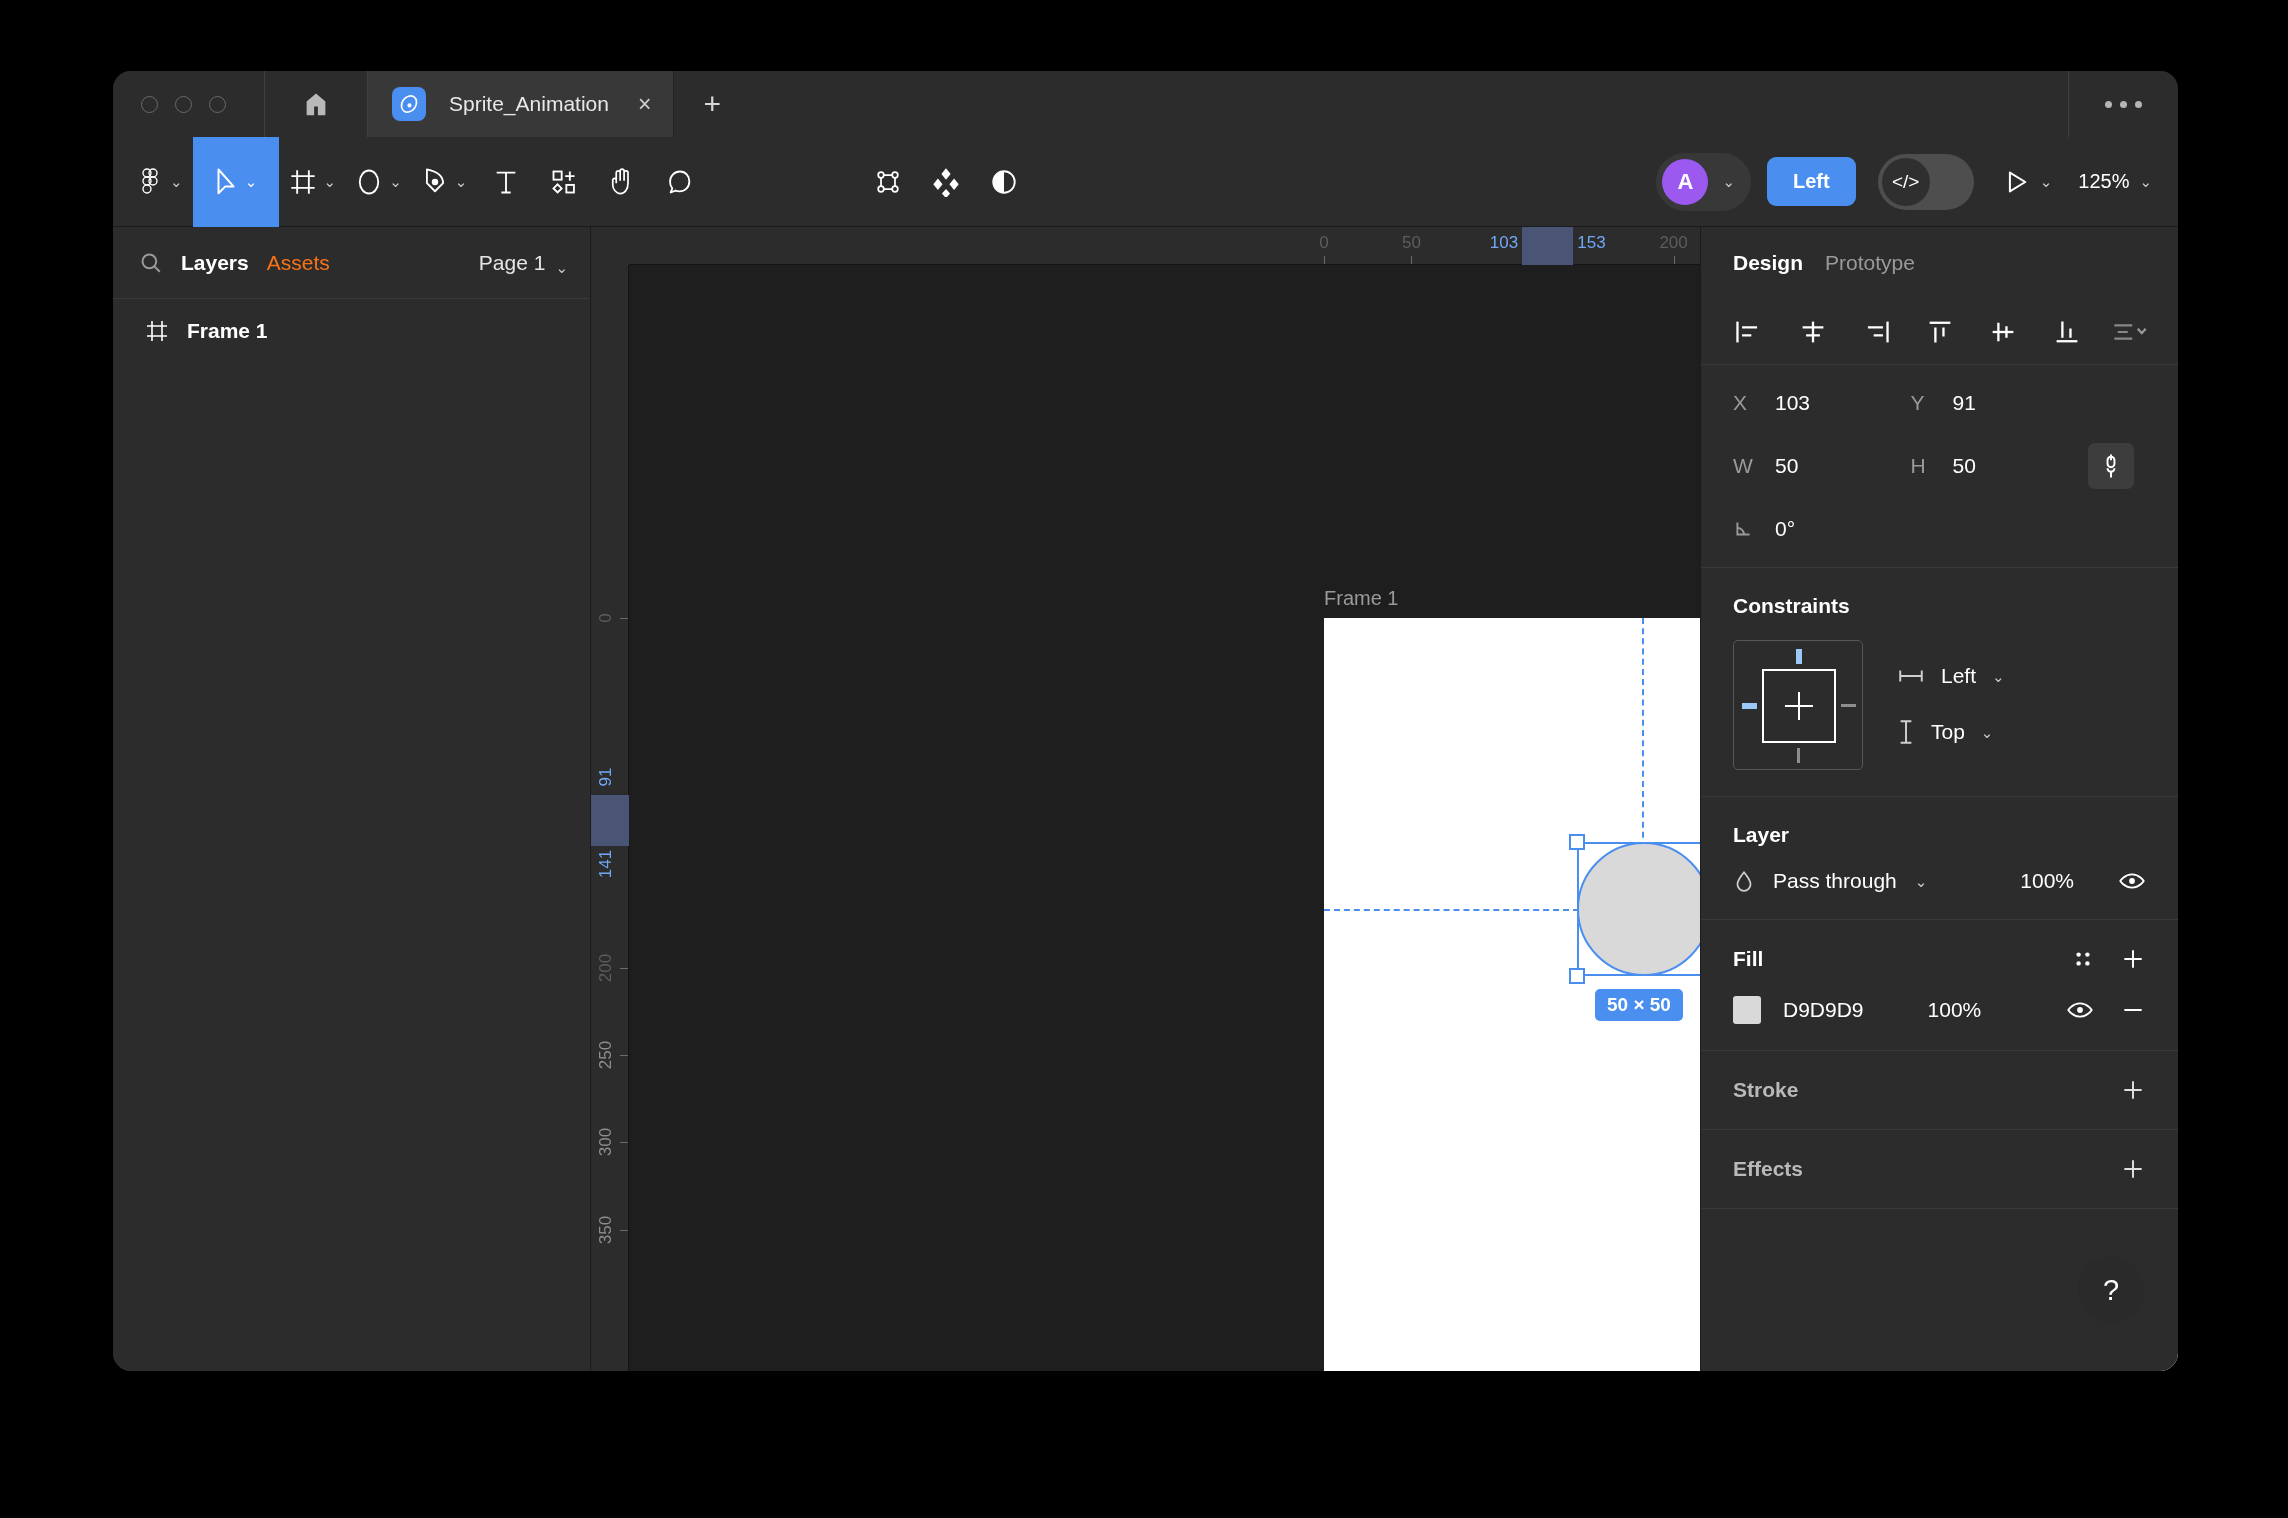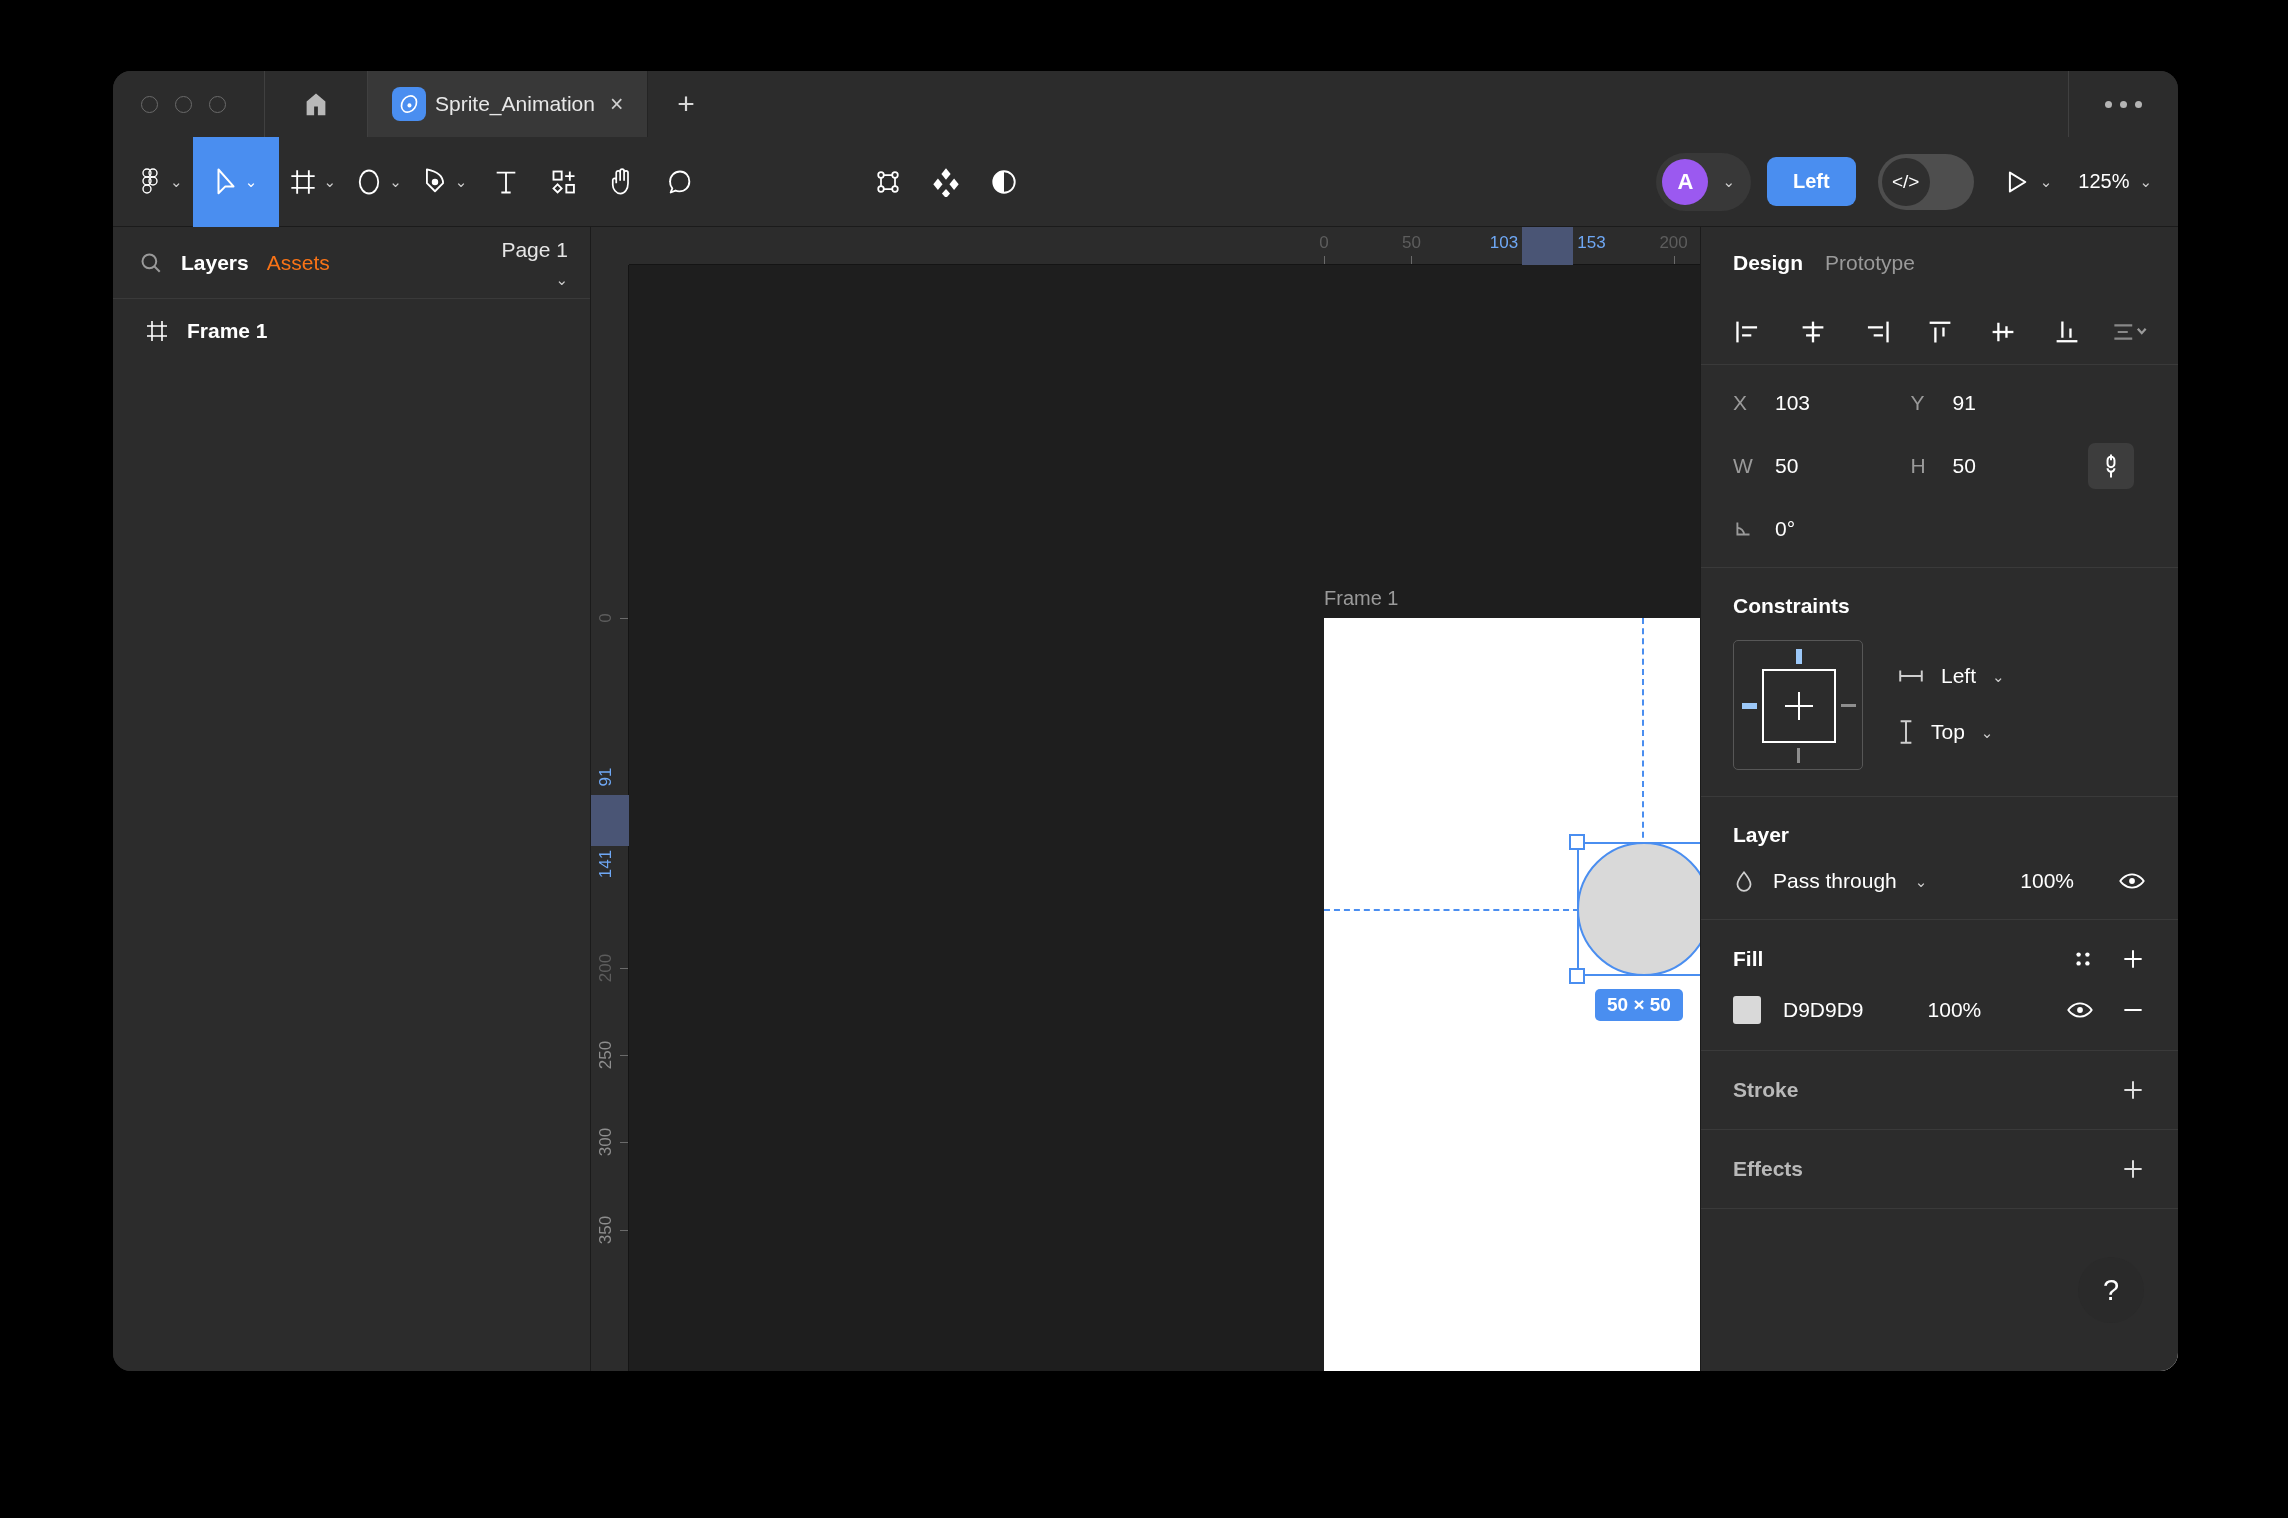--- a/index.html
+++ b/index.html
@@ -30,21 +30,21 @@
     gap: 17px; padding-left: 28px;
     border-right: 1px solid #404040;
   }
   .dot { width: 17px; height: 17px; border-radius: 50%;
          border: 1.5px solid #6a6a6a; background: transparent; }
   .home-btn {
     width: 103px; display: flex; align-items: center; justify-content: center;
     border-right: 1px solid #404040;
   }
   .tab {
-    display: flex; align-items: center; gap: 9px;
+    display: flex; align-items: center; gap: 23px;
     padding: 0 22px 0 24px;
     background: #383838;
     border-right: 1px solid #242424;
     min-width: 280px;
   }
   .tab-icon {
     width: 34px; height: 34px; border-radius: 8px; background: #4a8ef0;
     display: flex; align-items: center; justify-content: center; flex: none;
   }
   .tab-title { color: #e8e8e8; font-size: 21px; white-space: nowrap; }
@@ -115,21 +115,21 @@
     border-right: 1px solid #1b1b1b;
     display: flex; flex-direction: column;
   }
   .left-head {
     height: 72px; display: flex; align-items: center; gap: 18px;
     padding: 0 22px 0 26px; border-bottom: 1px solid #3a3a3a;
   }
   .lh-tab { font-size: 21px; color: #f97316; }
   .lh-tab.sel { color: #fff; font-weight: bold; }
   .lh-spacer { flex: 1; }
-  .page-sel { display: flex; align-items: flex-end; gap: 10px; color: #e6e6e6; font-size: 21px; flex-direction: column; }
+  .page-sel { display: flex; align-items: flex-end; gap: 10px; color: #e6e6e6; font-size: 21px; }
   .layer-row {
     height: 64px; display: flex; align-items: center; gap: 18px;
     padding-left: 32px; color: #fff; font-size: 21px;
   }
   .layer-row.child { padding-left: 62px; background: #4a5575; }
   .layer-row.child .lr-name { font-weight: normal; }
   .lr-name { font-weight: bold; }
   .lr-actions { margin-left: auto; display: flex; align-items: center; gap: 20px; padding-right: 34px; }
 
   

